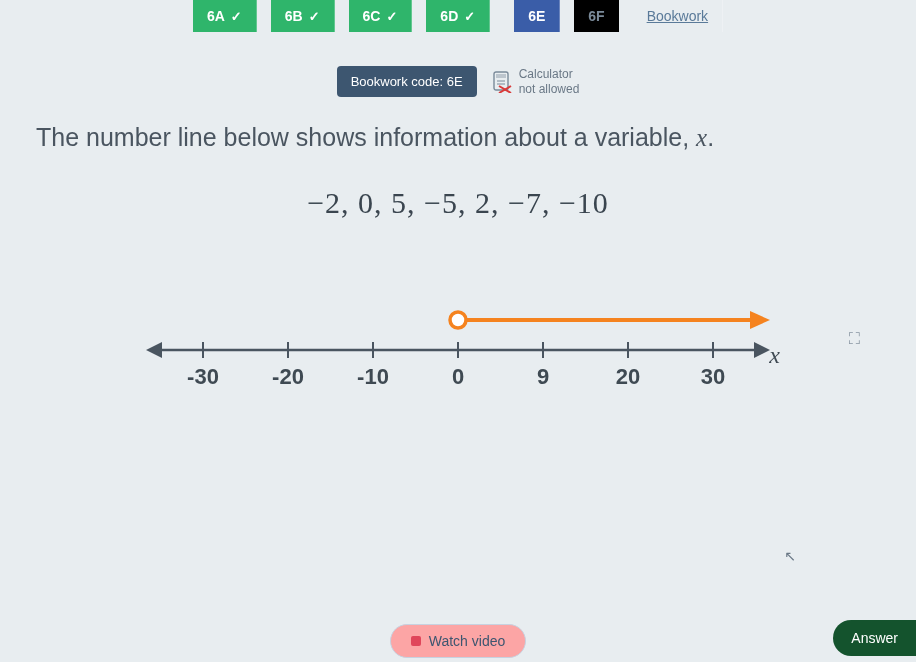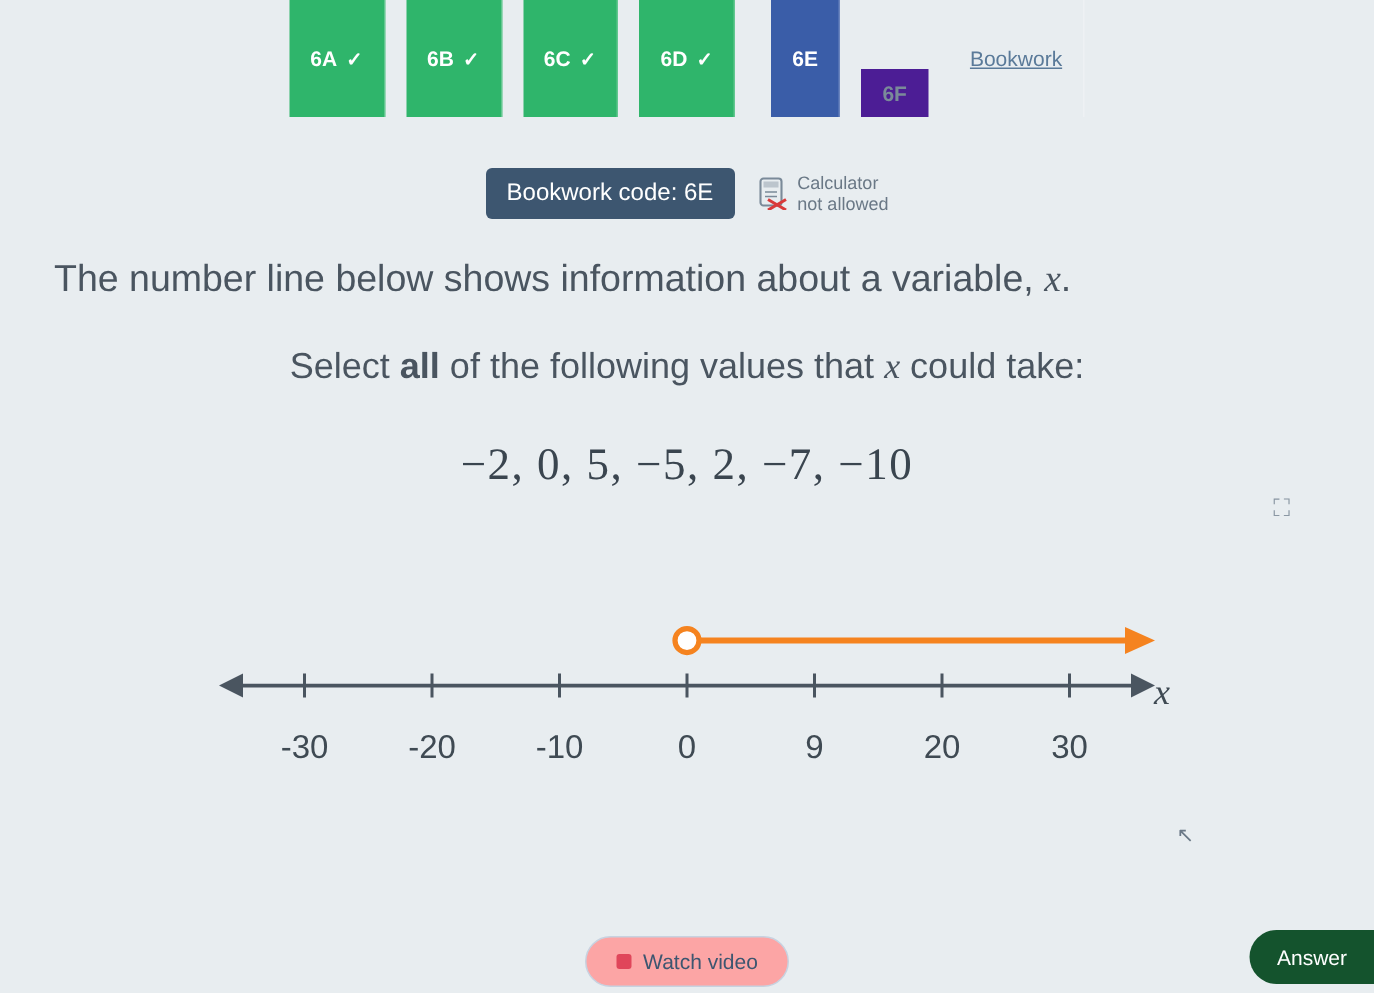--- a/index.html
+++ b/index.html
@@ -23,38 +23,38 @@
     font-weight: 600;
     color: #fff;
     display: flex;
     align-items: center;
     gap: 6px;
     cursor: pointer;
     border-right: 1px solid rgba(255,255,255,0.25);
   }
   .tab.done { background: #2fb56b; }
   .tab.current { background: #3a5da8; color:#fff;margin-left:10px; }
-  .tab.future { background: #4c1d95; color: #7a8a99; border-right: none; margin-top: 46px;}
+  .tab.future { background: #000000; color: #7a8a99; border-right: none;}
   .tab.summary { background: transparent; color:#5a7a99; text-decoration: underline; font-weight:500;}
   .check {
     display:inline-block;
     color: #fff;
     font-size: 13px;
   }
   .subhead {
     display:flex;
     justify-content:center;
     align-items:center;
     gap: 16px;
     margin-top: 34px;
   }
   .bookwork {
     background: #3d5670;
     color: #fff;
-    font-size: 16px;
+    font-size: 13px;
     padding: 8px 14px;
     border-radius: 4px;
     font-weight: 500;
   }
   .calc {
     display:flex;
     align-items:center;
     gap:6px;
     font-size: 12px;
     color:#6a7886;
@@ -93,25 +93,25 @@
     margin: 70px auto 0 auto;
     width: 640px;
     position: relative;
     height: 120px;
   }
   .nl-svg { width: 640px; height: 120px; }
   .nl-label {
     position:absolute;
     font-size: 22px;
     color:#3f4a53;
-    font-weight:400;
+    font-weight:700;
     text-align:center;
     width:50px;
     transform: translateX(-25px);
-    top: 88px;
+    top: 74px;
   }
   .nl-var {
     position:absolute;
     right: -2px;
     top: 52px;
     font-style: italic;
     font-family: "Cambria Math","Times New Roman",serif;
     font-size: 24px;
     color:#3f4a53;
   }
@@ -202,23 +202,20 @@
       <span>Calculator</span><br>
       <span>not allowed</span>
     </span>
   </div>
 </div>
 
 <div class="question">
   <div class="line1">
     <span>The number line below shows information about a variable, </span><span class="mathit">x</span><span>.</span>
   </div>
-  <div class="line2">
-    <span>Select </span><b>all</b><span> of the following values that </span><span class="mathit">x</span><span> could take:</span>
-  </div>
 </div>
 
 <div class="vals">−2,   0,   5,  −5,   2,  −7,  −10</div>
 
 <span class="fs-icon">⛶</span>
 
 <div class="numberline-wrap">
   <svg class="nl-svg" viewBox="0 0 640 120">
 
     <line x1="20" y1="60" x2="620" y2="60" stroke="#4a5560" stroke-width="2.5"></line>

